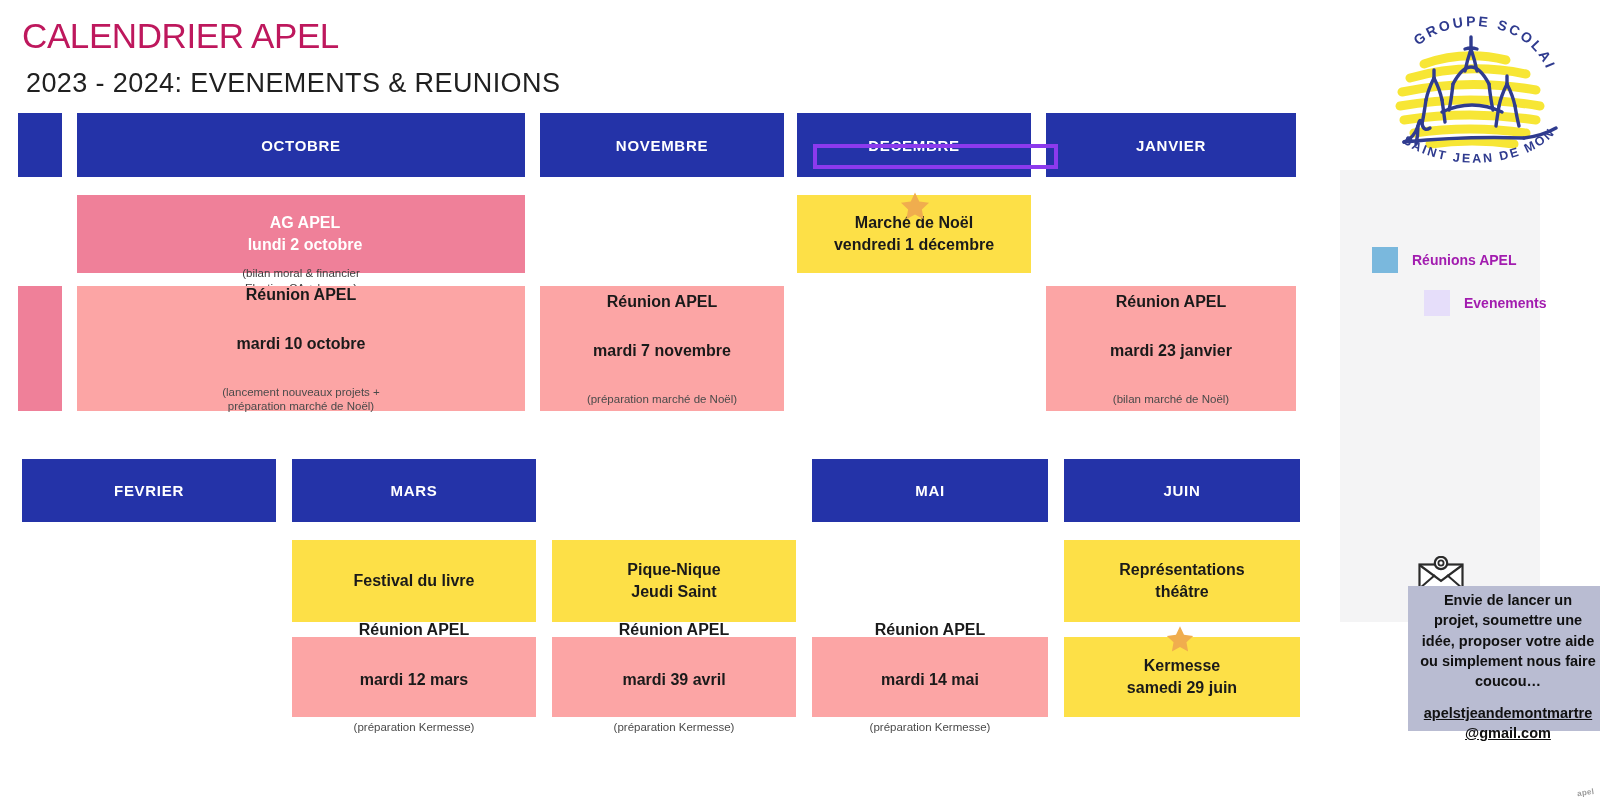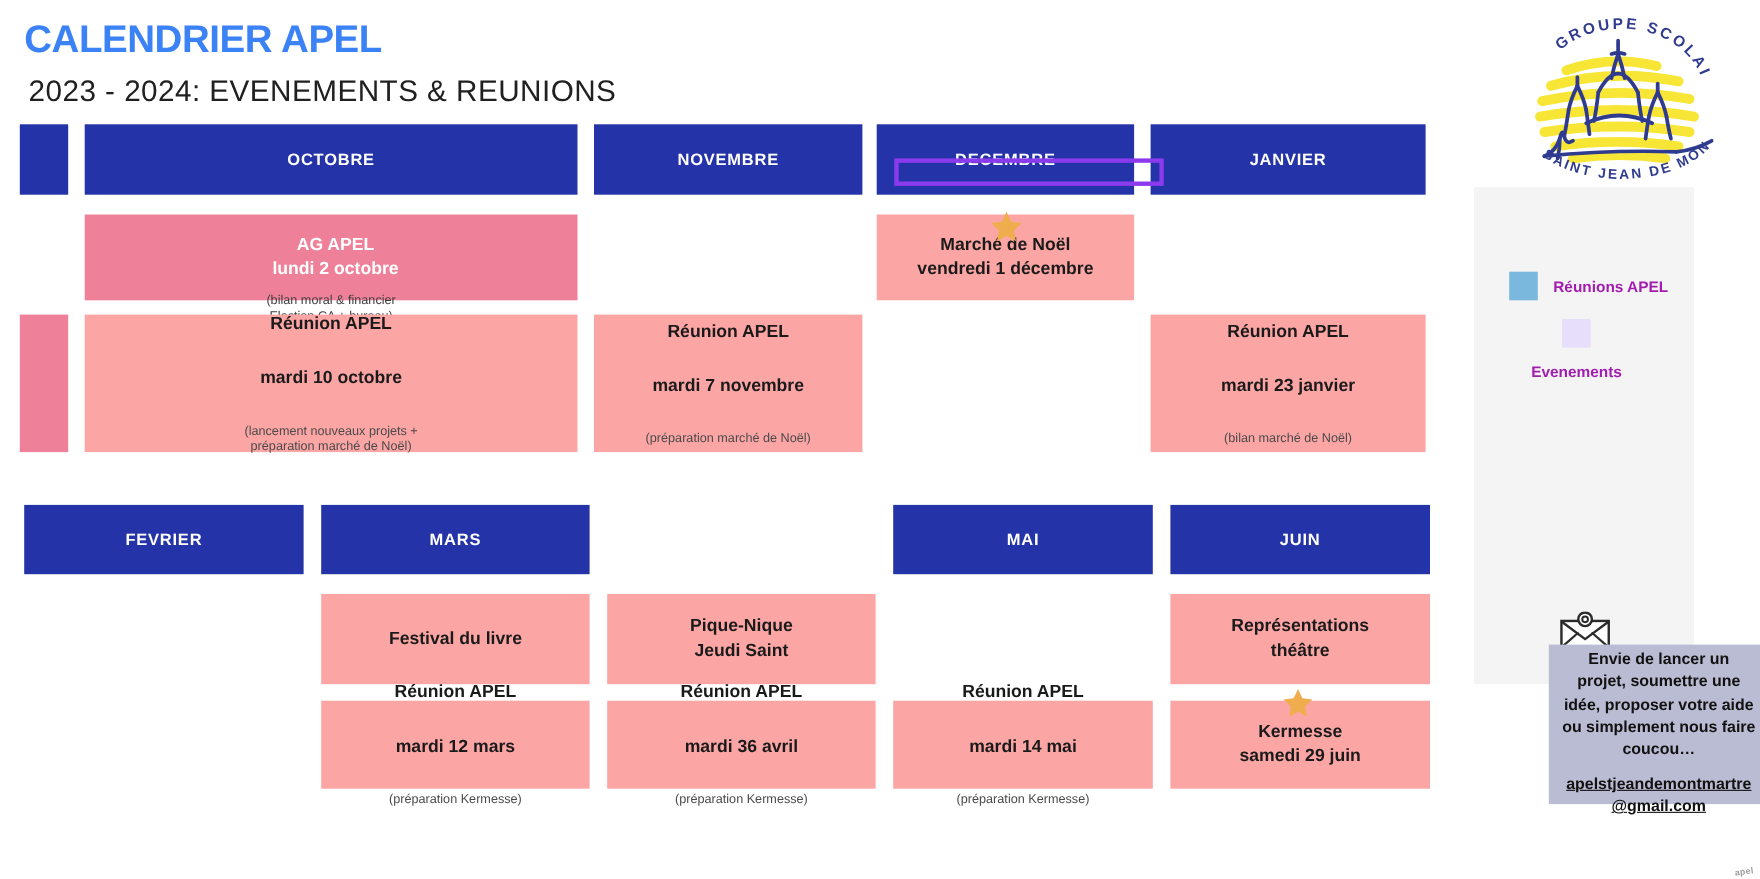--- a/index.html
+++ b/index.html
@@ -10,22 +10,22 @@
     font-family:"Liberation Sans", sans-serif;
     color:#1a1a1a;
     overflow:hidden;
     position:relative;
   }
   .page{position:relative;width:1600px;height:799px;}
 
   
   .title{
     position:absolute;left:22px;top:16px;
-    font-size:35px;font-weight:bold;letter-spacing:-0.4px;
-    color:#3b82f6;
+    font-size:35px;font-weight:normal;letter-spacing:-0.4px;
+    color:#be185d;
   }
   .subtitle{
     position:absolute;left:26px;top:68px;
     font-size:27px;font-weight:normal;letter-spacing:0.4px;
     color:#202020;
   }
 
   
   .month{
     position:absolute;
@@ -56,21 +56,21 @@
     text-align:center;
     padding:4px 8px;
   }
   .card .c-title{font-size:16px;font-weight:bold;line-height:1.35;color:#1a1a1a;}
   .card .c-date{font-size:16px;font-weight:bold;line-height:1.35;color:#1a1a1a;}
   .card .c-note{
     font-size:11.5px;font-weight:normal;line-height:1.25;
     color:#4a4a4a;margin-top:2px;
   }
   .card.reunion{background:#fca5a5;gap:28px;}
-  .card.event{background:#fca5a5;}
+  .card.event{background:#fde047;}
   .card.ag{background:#ef8099;padding-left:16px;}
   .card.ag .c-title,.card.ag .c-date{color:#ffffff;}
   .card.pink-stub{background:#ef8099;}
 
   
   .overflow-note{
     position:absolute;
     text-align:center;
     font-size:11.5px;line-height:1.28;color:#3d3d3d;
     width:100%;
@@ -204,21 +204,21 @@
   </div>
 
   <div class="card reunion" style="left:292px;top:637px;width:244px;height:80px;">
     <div class="c-title">Réunion APEL</div>
     <div class="c-date">mardi 12 mars</div>
     <div class="c-note">(préparation Kermesse)</div>
   </div>
 
   <div class="card reunion" style="left:552px;top:637px;width:244px;height:80px;">
     <div class="c-title">Réunion APEL</div>
-    <div class="c-date">mardi 36 avril</div>
+    <div class="c-date">mardi 39 avril</div>
     <div class="c-note">(préparation Kermesse)</div>
   </div>
 
   <div class="card reunion" style="left:812px;top:637px;width:236px;height:80px;">
     <div class="c-title">Réunion APEL</div>
     <div class="c-date">mardi 14 mai</div>
     <div class="c-note">(préparation Kermesse)</div>
   </div>
 
   <div class="card event" style="left:1064px;top:637px;width:236px;height:80px;">
@@ -282,21 +282,21 @@
         <textPath href="#arcBot" startOffset="8%">SAINT JEAN DE MONTMARTRE</textPath>
       </text>
     </svg>
   </div>
 
   <div class="legend-row" style="left:1372px;top:247px;">
     <span class="legend-swatch" style="background:#7ab8dd;"></span>
     <span class="legend-label">Réunions APEL</span>
   </div>
 
-  <div class="legend-row" style="left:1392px;top:290px;flex-direction:column;">
+  <div class="legend-row" style="left:1424px;top:290px;">
     <span class="legend-swatch" style="background:#e6defa;"></span>
     <span class="legend-label">Evenements</span>
   </div>
 
   <div class="envelope">
     <svg width="54" height="34" viewBox="0 0 54 34" aria-hidden="true">
       <rect x="5.5" y="8.5" width="43" height="24" fill="#ffffff" stroke="#2b2b2b" stroke-width="2.2"></rect>
       <path d="M 5.5 9 L 27 25 L 48.5 9" fill="none" stroke="#2b2b2b" stroke-width="2.2"></path>
       <path d="M 5.5 32.5 L 21 19" fill="none" stroke="#2b2b2b" stroke-width="2"></path>
       <path d="M 48.5 32.5 L 33 19" fill="none" stroke="#2b2b2b" stroke-width="2"></path>

